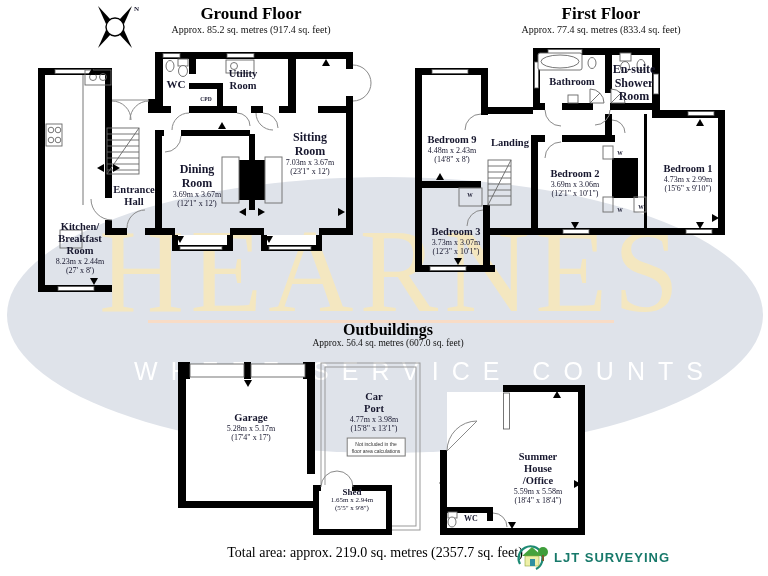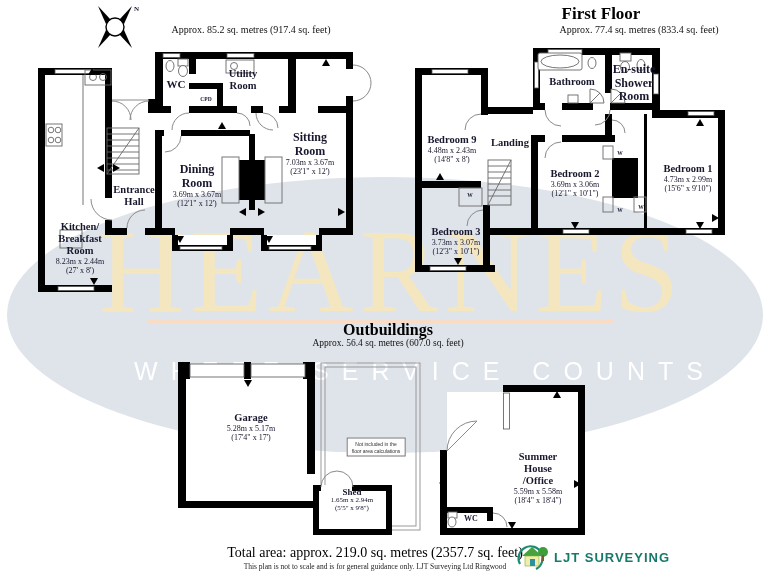--- a/index.html
+++ b/index.html
@@ -48,23 +48,24 @@
     <g fill="#000">
       <polygon points="27,18 40,4 32,22"></polygon>
       <polygon points="19,18 6,4 14,22"></polygon>
       <polygon points="19,32 6,46 14,28"></polygon>
       <polygon points="27,32 40,46 32,28"></polygon>
     </g>
     <circle cx="23" cy="25" r="9" fill="#fff" stroke="#000" stroke-width="1.4"></circle>
     <text x="42" y="9" font-size="7">N</text>
   </svg>
 
+  <div class="floor-title" style="left:251px;top:4px;">Ground Floor</div>
   <div class="floor-sub" style="left:251px;top:24px;">Approx. 85.2 sq. metres (917.4 sq. feet)</div>
   <div class="floor-title" style="left:601px;top:4px;">First Floor</div>
-  <div class="floor-sub" style="left:601px;top:24px;margin-left:38px;">Approx. 77.4 sq. metres (833.4 sq. feet)</div>
+  <div class="floor-sub" style="left:601px;top:24px;">Approx. 77.4 sq. metres (833.4 sq. feet)</div>
   <div class="floor-title ob-title" style="left:388px;top:321px;">Outbuildings</div>
   <div class="floor-sub" style="left:388px;top:338px;font-size:9.5px;">Approx. 56.4 sq. metres (607.0 sq. feet)</div>
 
   <svg style="left:30px;top:46px;" width="330" height="256" viewBox="30 46 330 256">
 
     <g fill="#fff">
       <rect x="178" y="235" width="49" height="11"></rect>
         <rect x="267" y="235" width="49" height="11"></rect>
     </g>
     <g fill="#000">
@@ -398,40 +399,45 @@
     <div class="nm">Bedroom 1</div>
     <div class="dm">4.73m x 2.99m</div>
     <div class="dm">(15'6" x 9'10")</div>
   </div>
 
   <div class="rl s10" style="left:251px;top:427px;">
     <div class="nm">Garage</div>
     <div class="dm">5.28m x 5.17m</div>
     <div class="dm">(17'4" x 17')</div>
   </div>
+  <div class="rl s10" style="left:374px;top:412px;">
+    <div class="nm">Car
+Port</div>
+    <div class="dm">4.77m x 3.98m</div>
+    <div class="dm">(15'8" x 13'1")</div>
+  </div>
   <div class="note-box" style="left:376px;top:447px;">Not included in the
 floor area calculations</div>
   <div class="rl shed-l" style="left:352px;top:500px;">
     <div class="nm">Shed</div>
     <div class="dm">1.65m x 2.94m</div>
     <div class="dm">(5'5" x 9'8")</div>
   </div>
   <div class="rl s10" style="left:538px;top:478px;">
     <div class="nm">Summer
 House
 /Office</div>
     <div class="dm">5.59m x 5.58m</div>
     <div class="dm">(18'4" x 18'4")</div>
   </div>
   <div class="rl s8" style="left:471px;top:519px;">
     <div class="nm">WC</div>
   </div>
 
   <div class="total">Total area: approx. 219.0 sq. metres (2357.7 sq. feet)</div>
-  <div class="disclaimer">This plan is not to scale and is for general guidance only. LJT Surveying Ltd Ringwood</div>
   <div class="logo">
     <svg width="34" height="30" viewBox="0 0 34 30" style="position:static;">
       <path d="M4,22 A12 12 0 1 1 20,27" fill="none" stroke="#1d8a74" stroke-width="2.2"></path>
       <circle cx="27" cy="10" r="5" fill="#3f9e3b"></circle>
       <rect x="26" y="13" width="2" height="6" fill="#7a5b2f"></rect>
       <polygon points="6,14 16,5 26,14" fill="#45a23d"></polygon>
       <rect x="9" y="14" width="14" height="10" fill="#eef0a8" stroke="#8aa53c" stroke-width="0.6"></rect>
       <rect x="14" y="17" width="5" height="7" fill="#2e8fa0"></rect>
     </svg>
     <span class="logo-text" style="color: rgb(23, 121, 106);">LJT Surveying</span>

